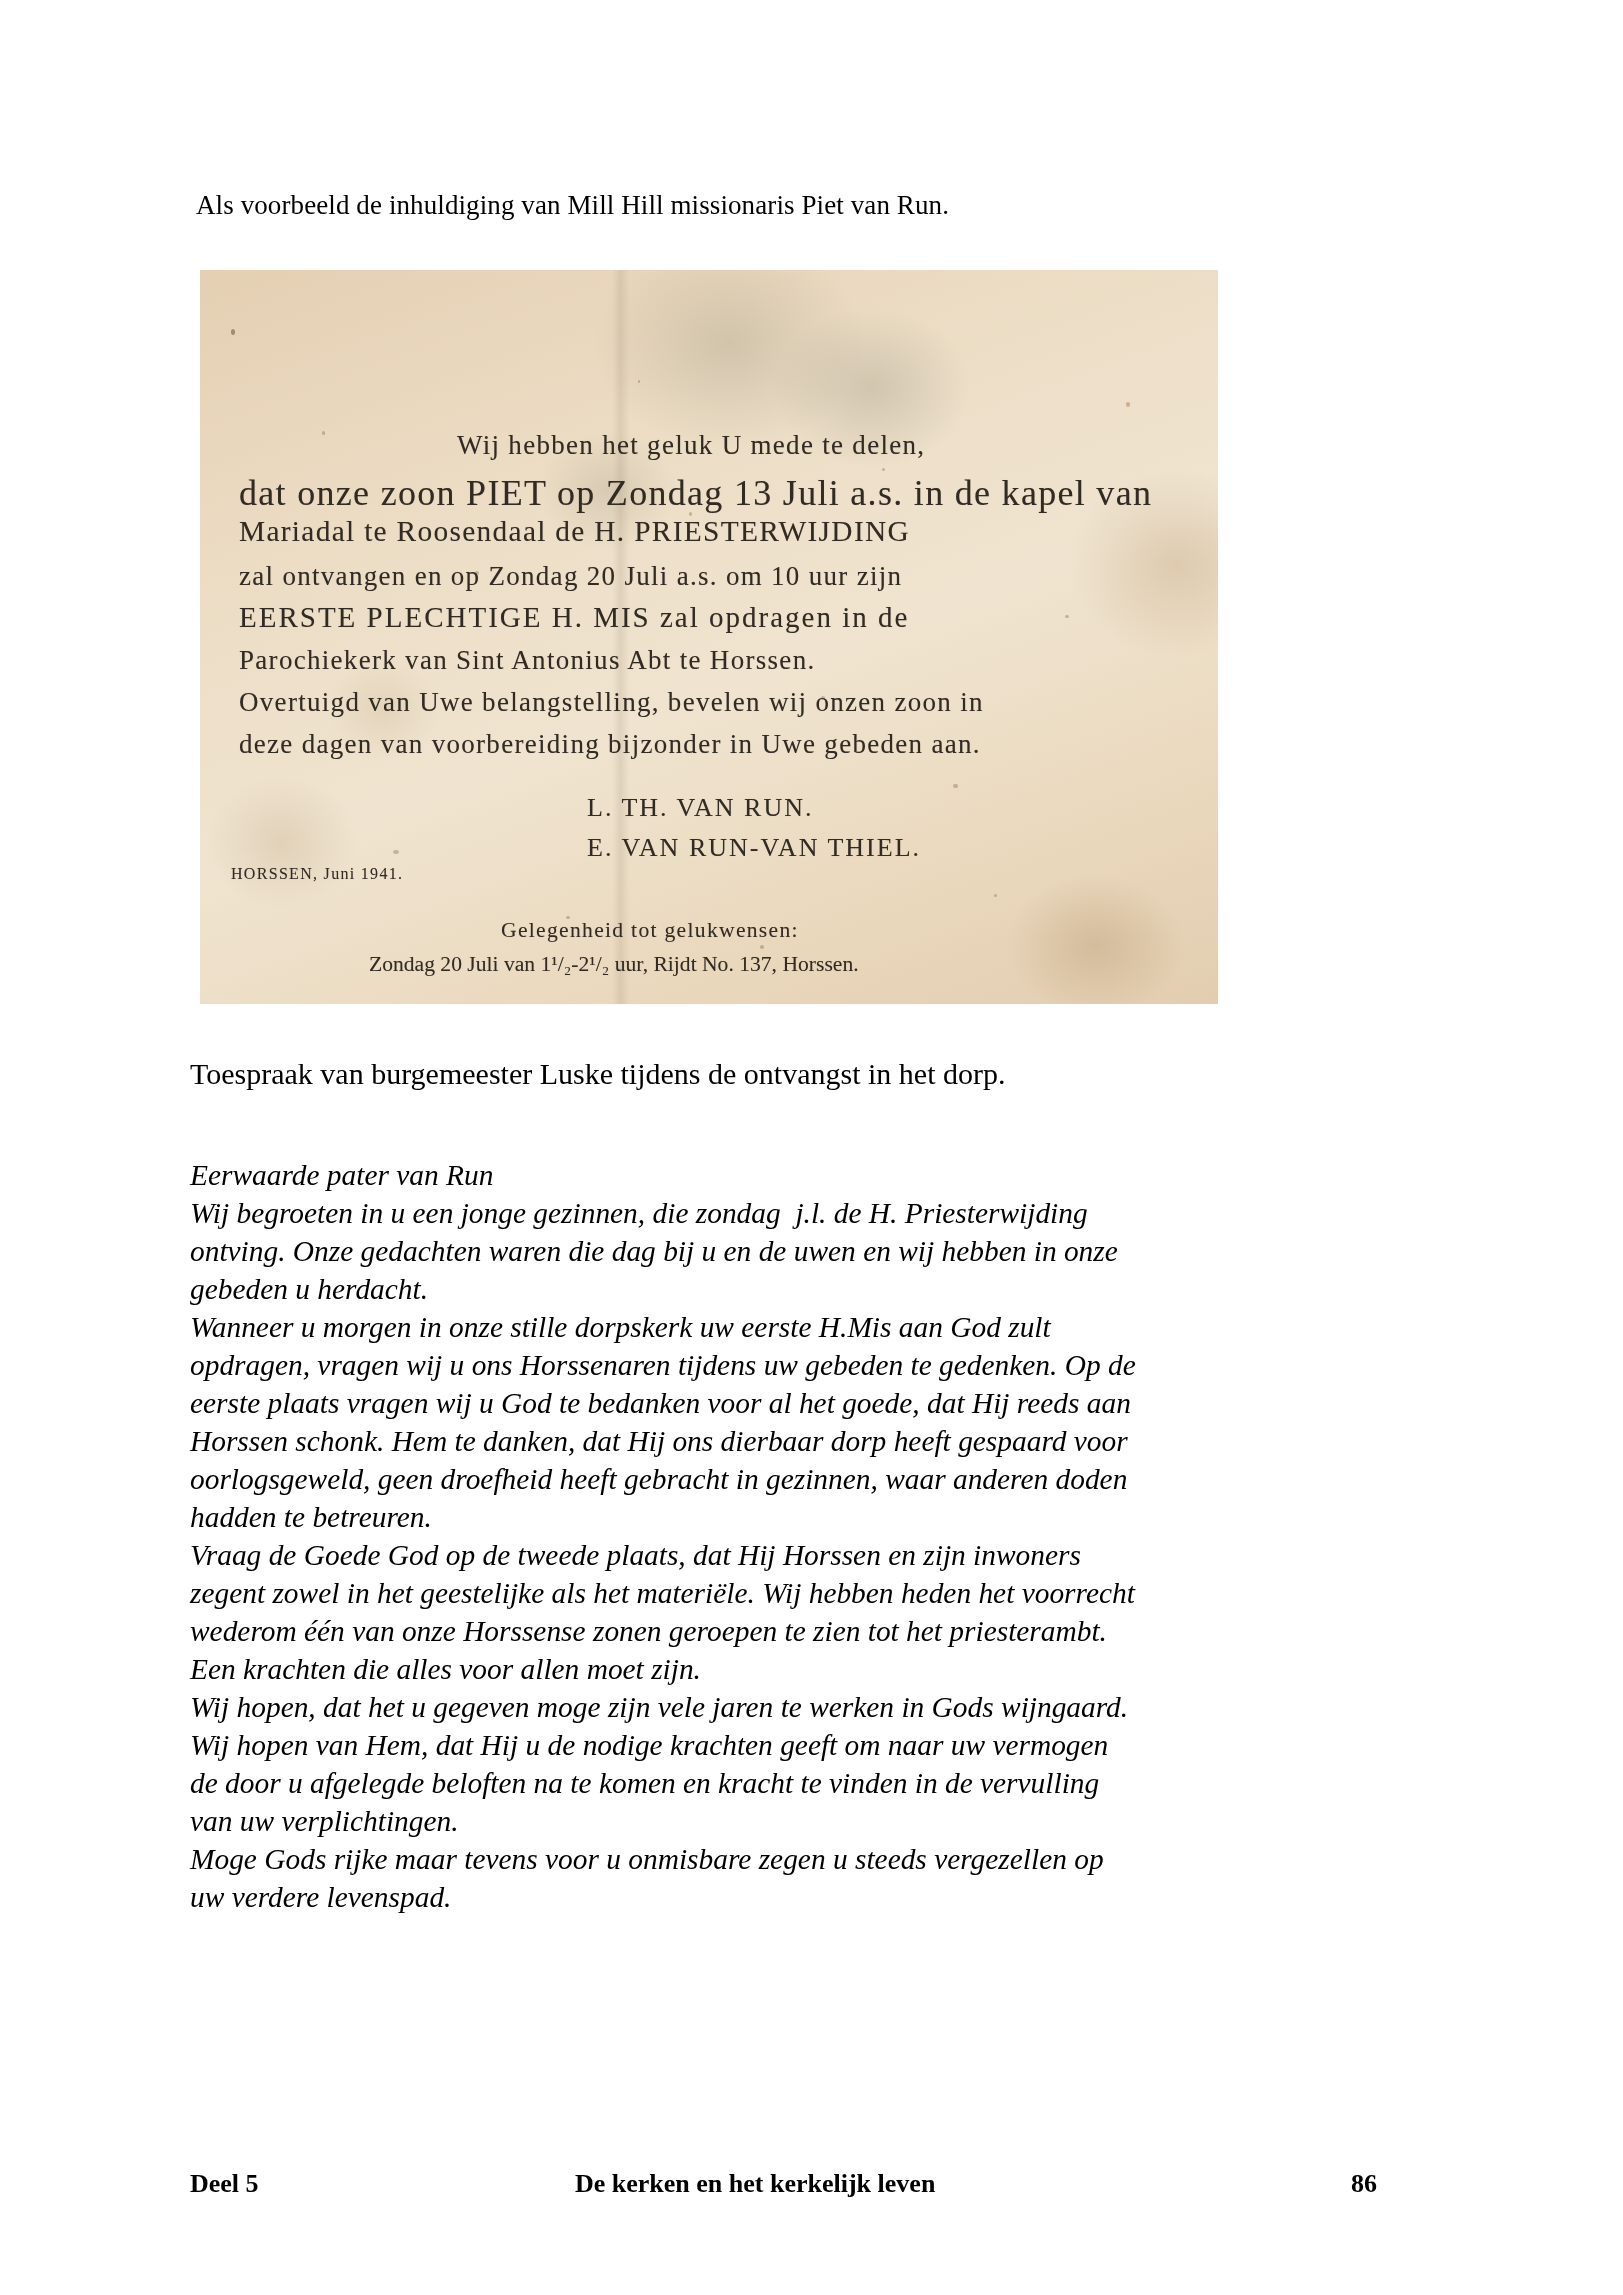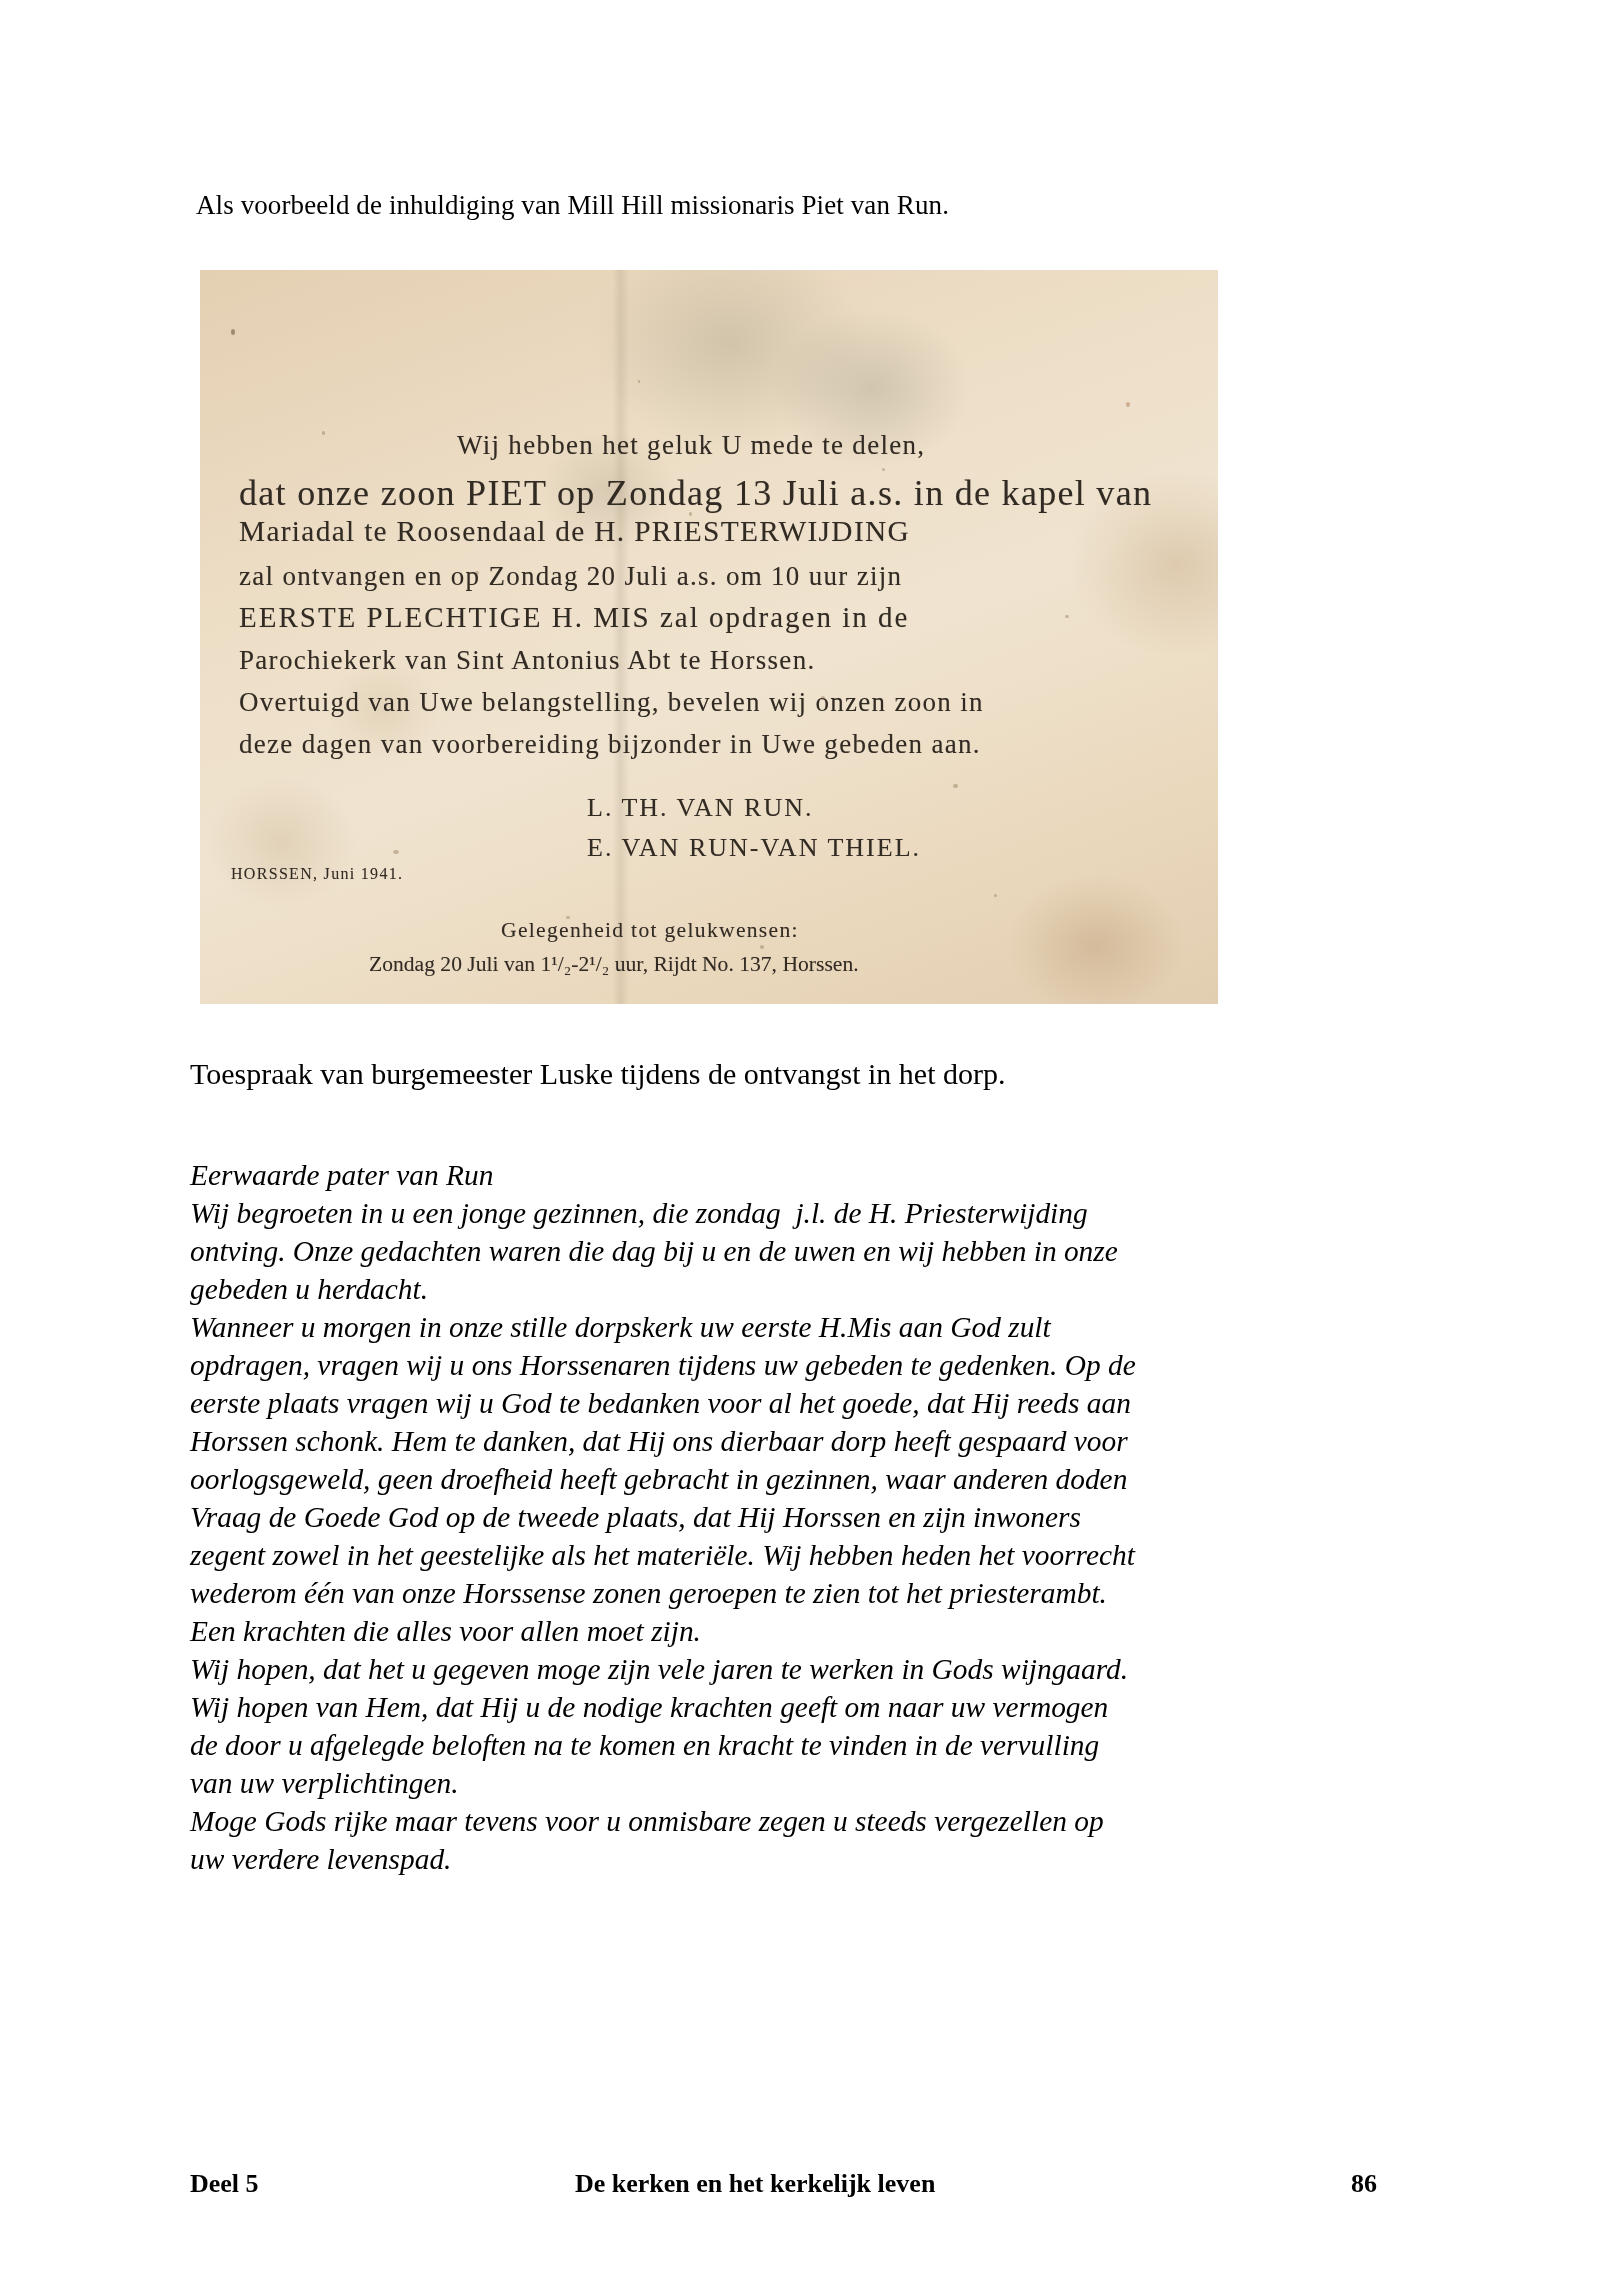--- a/index.html
+++ b/index.html
@@ -166,20 +166,21 @@
   <div class="speech-body">
     <span class="ln">Eerwaarde pater van Run</span>
     <span class="ln">Wij begroeten in u een jonge gezinnen, die zondag  j.l. de H. Priesterwijding</span>
     <span class="ln">ontving. Onze gedachten waren die dag bij u en de uwen en wij hebben in onze</span>
     <span class="ln">gebeden u herdacht.</span>
     <span class="ln">Wanneer u morgen in onze stille dorpskerk uw eerste H.Mis aan God zult</span>
     <span class="ln">opdragen, vragen wij u ons Horssenaren tijdens uw gebeden te gedenken. Op de</span>
     <span class="ln">eerste plaats vragen wij u God te bedanken voor al het goede, dat Hij reeds aan</span>
     <span class="ln">Horssen schonk. Hem te danken, dat Hij ons dierbaar dorp heeft gespaard voor</span>
     <span class="ln">oorlogsgeweld, geen droefheid heeft gebracht in gezinnen, waar anderen doden</span>
+    <span class="ln">hadden te betreuren.</span>
     <span class="ln">Vraag de Goede God op de tweede plaats, dat Hij Horssen en zijn inwoners</span>
     <span class="ln">zegent zowel in het geestelijke als het materiële. Wij hebben heden het voorrecht</span>
     <span class="ln">wederom één van onze Horssense zonen geroepen te zien tot het priesterambt.</span>
     <span class="ln">Een krachten die alles voor allen moet zijn.</span>
     <span class="ln">Wij hopen, dat het u gegeven moge zijn vele jaren te werken in Gods wijngaard.</span>
     <span class="ln">Wij hopen van Hem, dat Hij u de nodige krachten geeft om naar uw vermogen</span>
     <span class="ln">de door u afgelegde beloften na te komen en kracht te vinden in de vervulling</span>
     <span class="ln">van uw verplichtingen.</span>
     <span class="ln">Moge Gods rijke maar tevens voor u onmisbare zegen u steeds vergezellen op</span>
     <span class="ln">uw verdere levenspad.</span>

